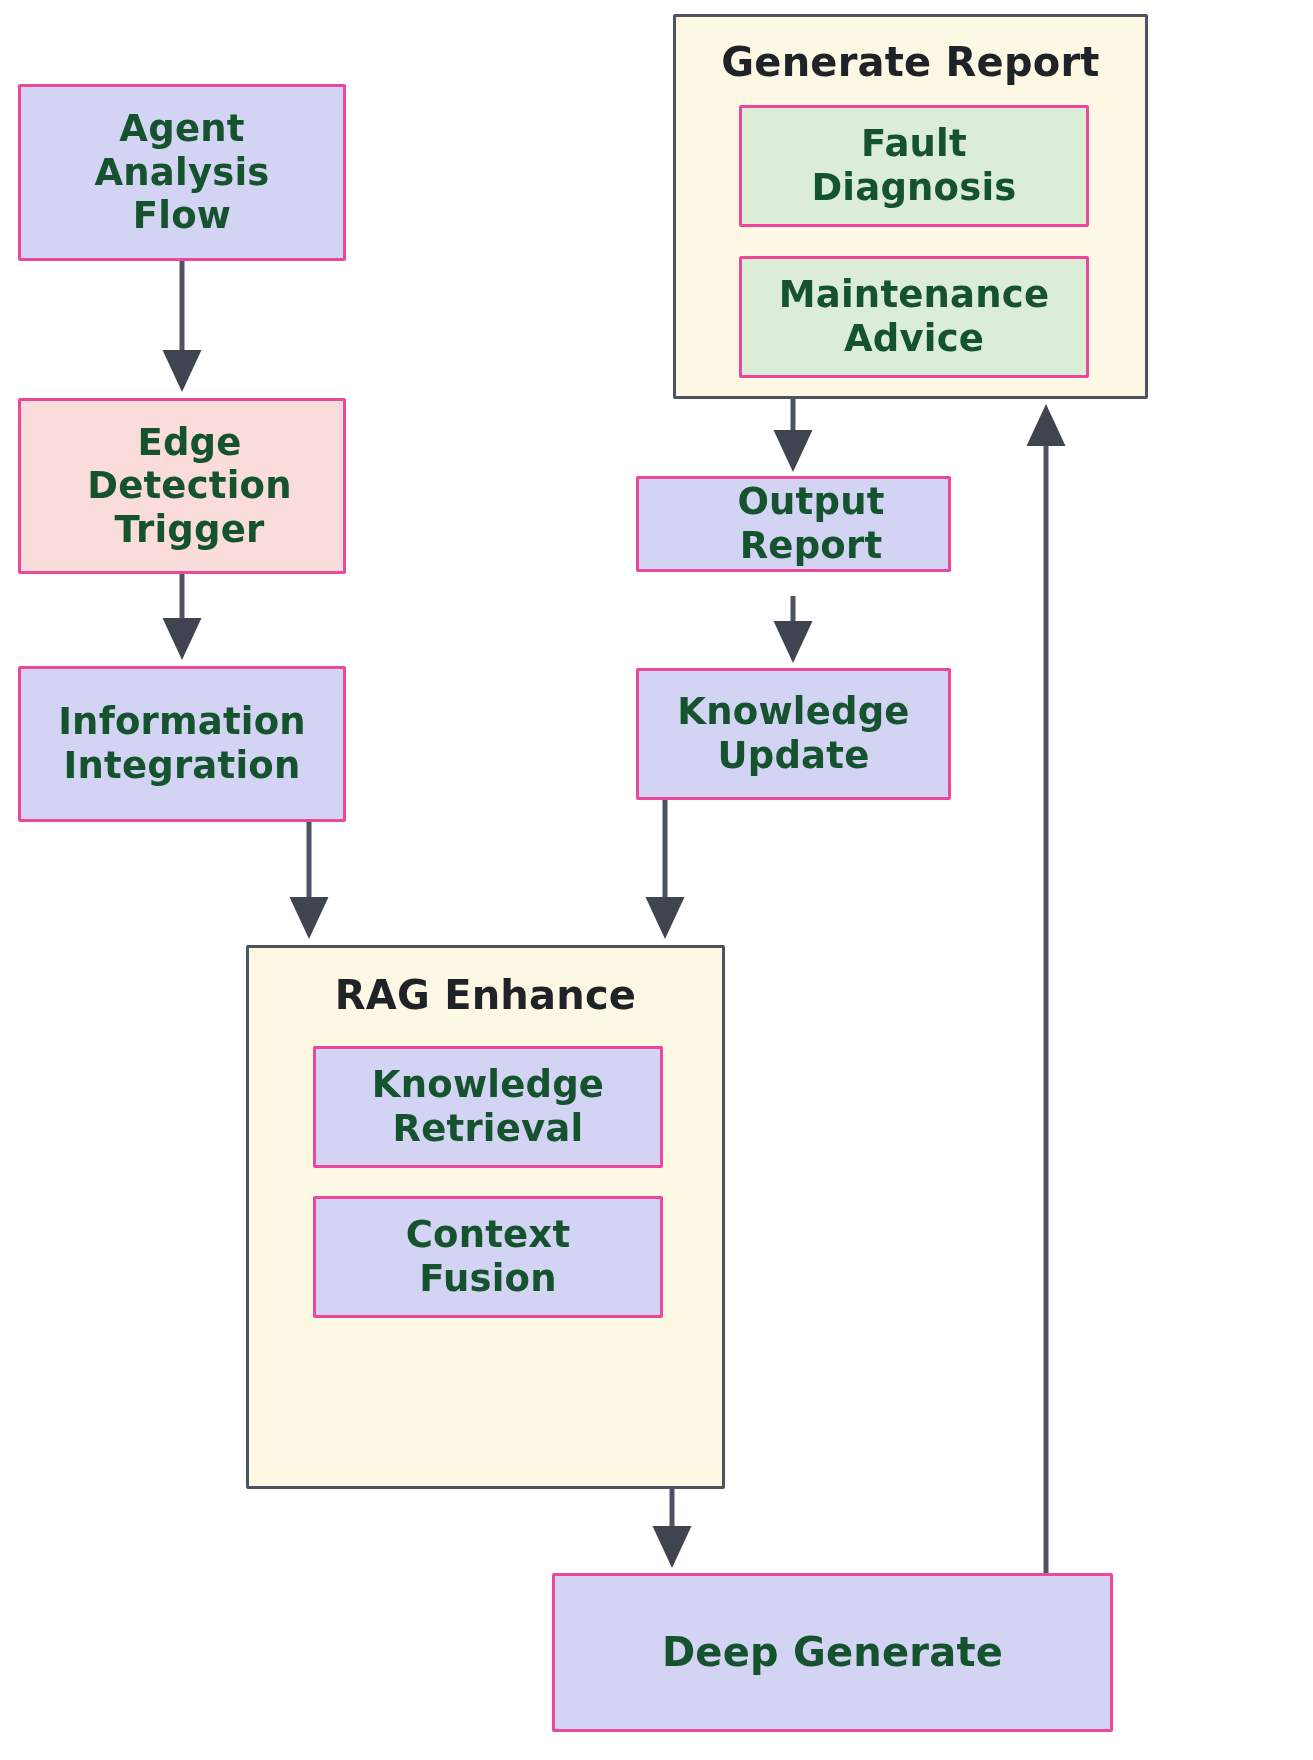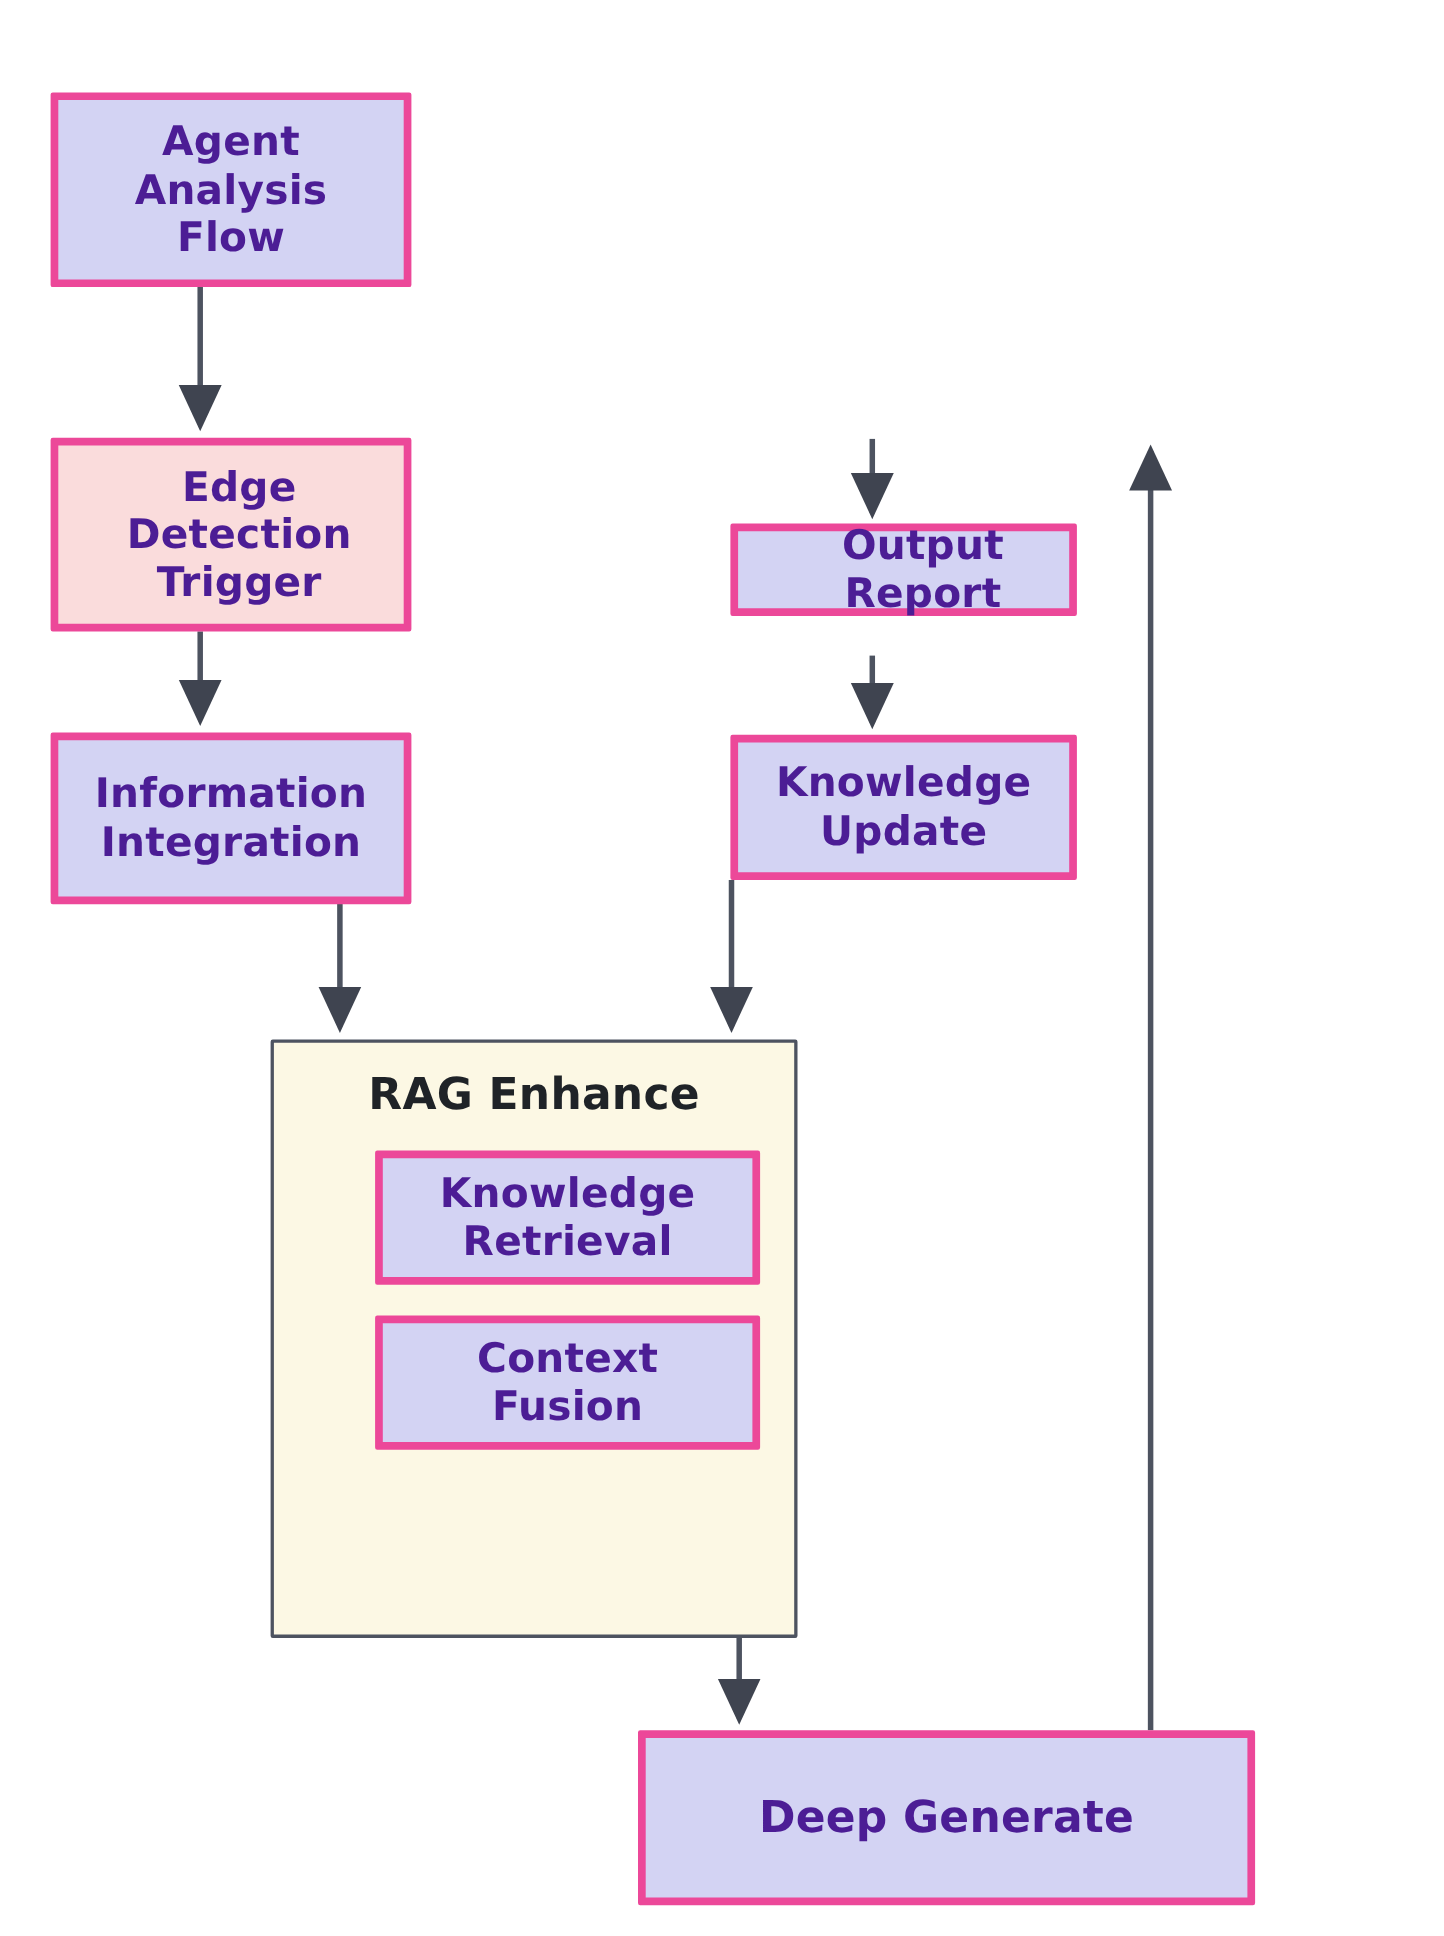--- a/index.html
+++ b/index.html
@@ -14,32 +14,31 @@
     position: relative;
     width: 1313px;
     height: 1760px;
     background: #ffffff;
     overflow: hidden;
   }
   
   .node {
     position: absolute;
     box-sizing: border-box;
-    border: 7px solid #ec4899;
+    border: 3px solid #ec4899;
     border-radius: 2px;
     display: flex;
     align-items: center;
     justify-content: center;
     text-align: center;
     font-weight: bold;
-    color: #4c1d95;
+    color: #14532d;
     line-height: 1.18;
     white-space: pre-line;
     letter-spacing: 0.2px;
-    margin-left: 28px;
   }
   .node.lavender { background: #d3d3f3; }
   .node.pink     { background: #fadcdc; }
   .node.green    { background: #dbecd7; }
 
   
   .subgraph {
     position: absolute;
     box-sizing: border-box;
     border: 3px solid #4d5360;
@@ -114,22 +113,31 @@
 Analysis
 Flow</div>
 
   <div class="node pink" style="left:18px; top:398px; width:328px; height:176px; font-size:37px;padding-left:15px;">Edge
 Detection
 Trigger</div>
 
   <div class="node lavender" style="left:18px; top:666px; width:328px; height:156px; font-size:37px;text-align:center;">Information
 Integration</div>
 
+  <div class="subgraph" style="left:673px; top:14px; width:475px; height:385px;">
+    <div class="subgraph-title" style="top:22px; font-size:40px;">Generate Report</div>
 
-  <div class="node lavender" style="left:636px; top:476px; width:315px; height:84px; font-size:37px;padding-left:35px;">Output
+    <div class="node green" style="left:63px; top:88px; width:350px; height:122px; font-size:37px;">Fault
+Diagnosis</div>
+
+    <div class="node green" style="left:63px; top:239px; width:350px; height:122px; font-size:37px;">Maintenance
+Advice</div>
+  </div>
+
+  <div class="node lavender" style="left:636px; top:476px; width:315px; height:96px; font-size:37px;padding-left:35px;">Output
 Report</div>
 
   <div class="node lavender" style="left:636px; top:668px; width:315px; height:132px; font-size:37px;">Knowledge
 Update</div>
 
   <div class="subgraph" style="left:246px; top:945px; width:479px; height:544px;">
     <div class="subgraph-title" style="top:24px; font-size:40px;">RAG Enhance</div>
 
     <div class="node lavender" style="left:64px; top:98px; width:350px; height:122px; font-size:37px;">Knowledge
 Retrieval</div>

